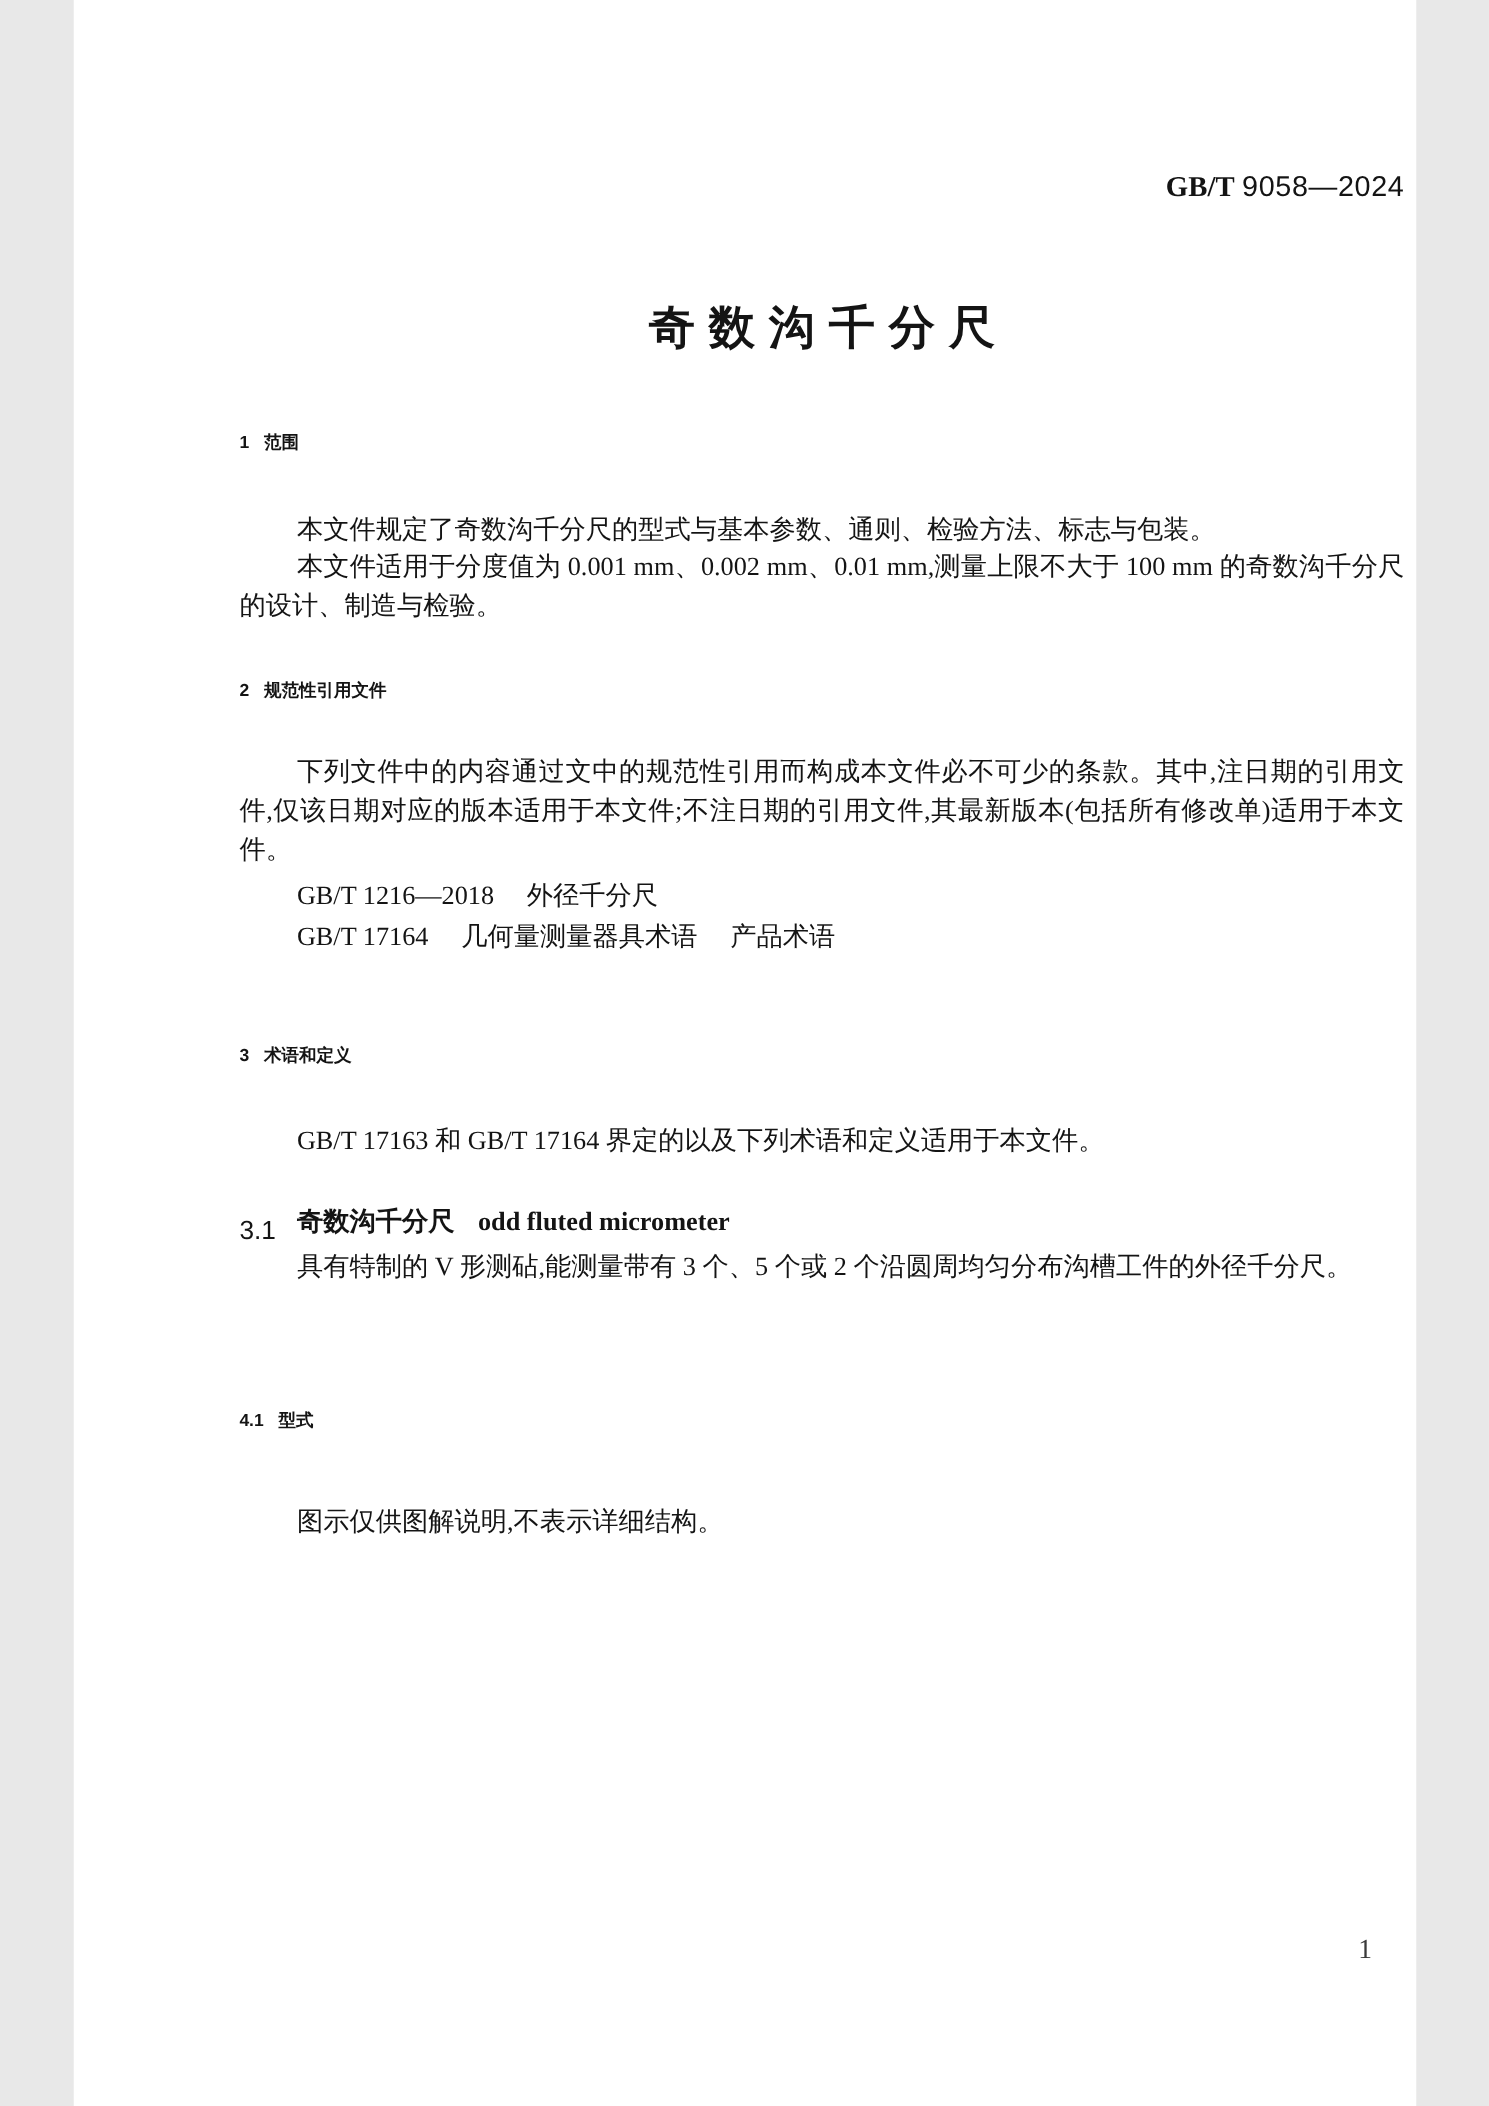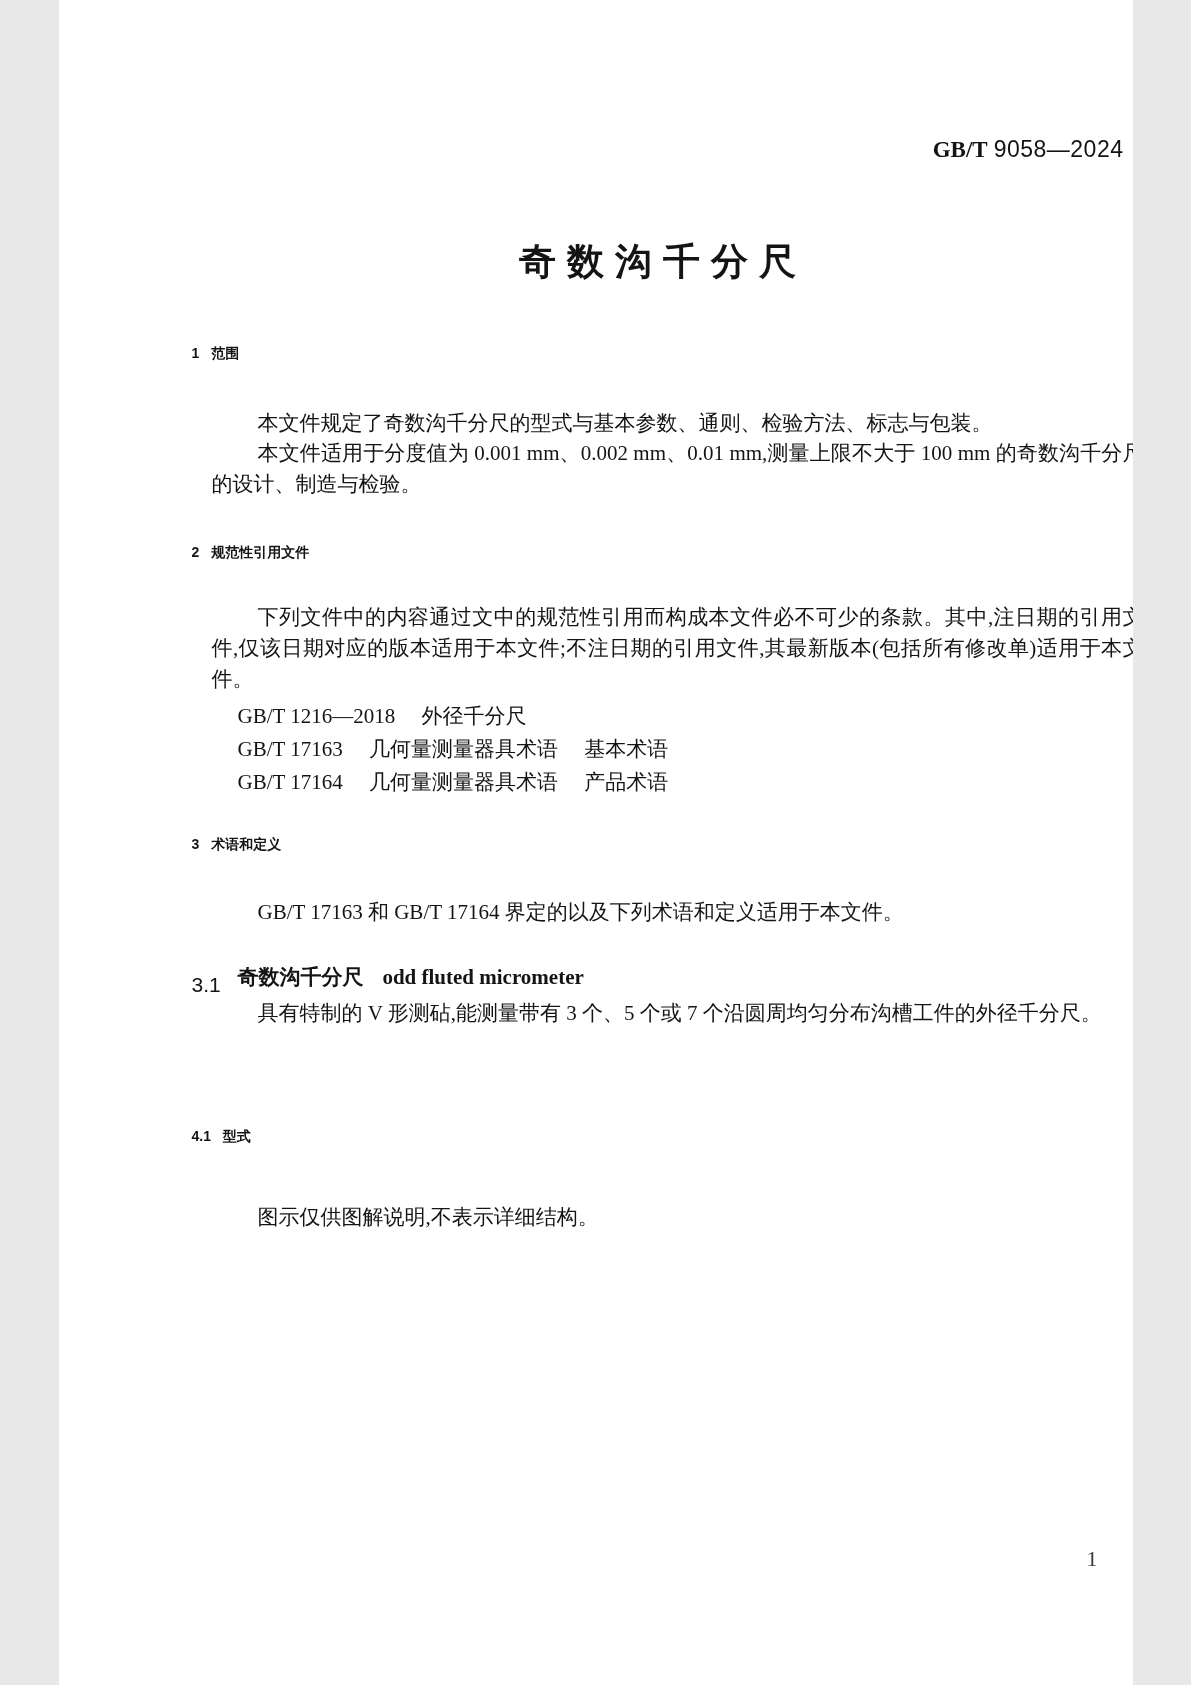--- a/index.html
+++ b/index.html
@@ -56,21 +56,21 @@
     font-size: 14px;
     line-height: 26px;
   }
   .h .h-num { margin-right: 0.85em; }
   
   .body {
     font-size: 21px;
     line-height: 31px;
     text-align: justify;
   }
-  .indent { text-indent: 46px; margin-left: 20px; }
+  .indent { text-indent: 46px; }
   .refs .ref-item {
     text-indent: 46px;
     line-height: 33px;
     white-space: nowrap;
   }
   
   .clause-num {
     font-family: "Liberation Sans", "DejaVu Sans", sans-serif;
     font-weight: 400;
     font-size: 21px;
@@ -119,33 +119,32 @@
   </div>
   <p class="blk body indent" style="top:408px">本文件规定了奇数沟千分尺的型式与基本参数、通则、检验方法、标志与包装。</p>
   <p class="blk body indent" style="top:438px">本文件适用于分度值为 0.001 mm、0.002 mm、0.01 mm,测量上限不大于 100 mm 的奇数沟千分尺的设计、制造与检验。</p>
 
   <div class="blk h" style="top:539px">
     <span class="h-num">2</span><span class="h-txt">规范性引用文件</span>
   </div>
   <p class="blk body indent" style="top:602px">下列文件中的内容通过文中的规范性引用而构成本文件必不可少的条款。其中,注日期的引用文件,仅该日期对应的版本适用于本文件;不注日期的引用文件,其最新版本(包括所有修改单)适用于本文件。</p>
   <div class="blk body refs" style="top:700px">
     <div class="ref-item">GB/T 1216—2018　 外径千分尺</div>
-    <div class="ref-item">GB/T 17163　 几何量测量器具术语　 基本术语</div>
     <div class="ref-item">GB/T 17164　 几何量测量器具术语　 产品术语</div>
   </div>
 
   <div class="blk h" style="top:831px">
     <span class="h-num">3</span><span class="h-txt">术语和定义</span>
   </div>
   <p class="blk body indent" style="top:897px">GB/T 17163 和 GB/T 17164 界定的以及下列术语和定义适用于本文件。</p>
   <div class="blk clause-num" style="top:972px">3.1</div>
   <div class="blk term-line" style="top:962px">
     <span class="term-zh">奇数沟千分尺</span><span class="term-en">odd fluted micrometer</span>
   </div>
-  <p class="blk body indent" style="top:998px">具有特制的 V 形测砧,能测量带有 3 个、5 个或 7 个沿圆周均匀分布沟槽工件的外径千分尺。</p>
+  <p class="blk body indent" style="top:998px">具有特制的 V 形测砧,能测量带有 3 个、5 个或 2 个沿圆周均匀分布沟槽工件的外径千分尺。</p>
 
   <div class="blk h" style="top:1123px">
     <span class="h-num">4.1</span><span class="h-txt">型式</span>
   </div>
   <p class="blk body indent" style="top:1202px">图示仅供图解说明,不表示详细结构。</p>
 
   <div class="blk page-num">1</div>
 
 </div>
 

